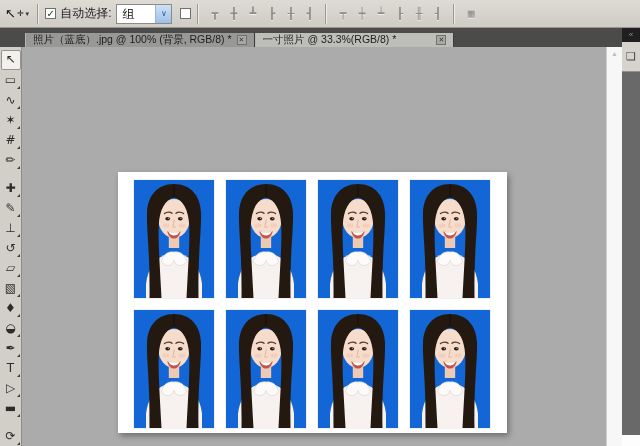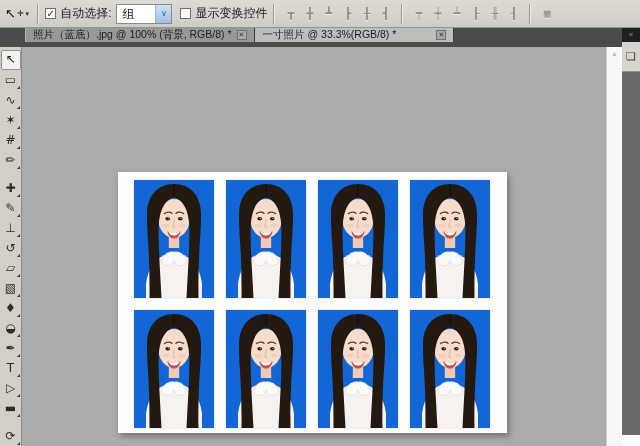--- a/index.html
+++ b/index.html
@@ -21,21 +21,21 @@
       font-size:10px;line-height:9px;text-align:center;color:#1a401a;font-weight:bold;}
   .combo{display:flex;margin:0 8px 0 5px;height:18px;border:1px solid #8a8a8a;background:#fff;}
   .combo-val{width:30px;font-size:12px;color:#111;padding:1px 3px 0 5px;}
   .combo-btn{width:15px;background:linear-gradient(#cfe2f6,#9dc0e8);border-left:1px solid #9ab4d0;
       color:#2d5e9e;font-size:8px;text-align:center;line-height:17px;}
   .ab-ico{width:17px;height:16px;margin:0 1px;text-align:center;line-height:16px;
       font-family:"DejaVu Sans Mono","DejaVu Sans",monospace;font-size:11px;color:#8e8c86;
       text-shadow:0 1px 0 #eee;}
   
   .tab-bar{position:absolute;left:0;top:28px;width:622px;height:19px;background:#4b4b49;
-      display:flex;align-items:flex-start;box-sizing:border-box;padding-left:25px;}
+      display:flex;align-items:flex-end;box-sizing:border-box;padding-left:25px;}
   .tab{display:flex;align-items:center;gap:5px;padding:0 7px;font-size:10.5px;color:#1d1d1d;
       background:#989896;border-right:1px solid #3c3c3a;border-left:1px solid #b5b5b3;
       white-space:nowrap;overflow:hidden;}
   .tab.active{background:#bdbdba;gap:40px;}
   .tab-close{width:10px;height:10px;border:1px solid #70706e;box-sizing:border-box;
       font-size:7px;line-height:8px;text-align:center;color:#3a3a3a;background:#a9a9a7;flex:none;}
   
   .tools-panel{position:absolute;left:0;top:47px;width:22px;bottom:0;background:#d2cfc8;
       border-right:1px solid #8f8d88;box-sizing:border-box;padding-top:3px;}
   .tool{position:relative;width:20px;height:20px;margin:0 auto;text-align:center;line-height:20px;
@@ -79,21 +79,20 @@
     <label class="ob-check">
       <span class="cb">✓</span>
       <span>自动选择:</span>
     </label>
     <div class="combo">
       <span class="combo-val">组</span>
       <span class="combo-btn">∨</span>
     </div>
     <label class="ob-check">
       <span class="cb"></span>
-      <span>显示变换控件</span>
     </label>
     <div class="ob-sep"></div>
     <div id="align-group" style="display:flex;align-items:center;">
         <div class="ab-ico">┳</div>
         <div class="ab-ico">╋</div>
         <div class="ab-ico">┻</div>
         <div class="ab-ico">┣</div>
         <div class="ab-ico">╂</div>
         <div class="ab-ico">┫</div>
         <div class="ob-sep"></div>

